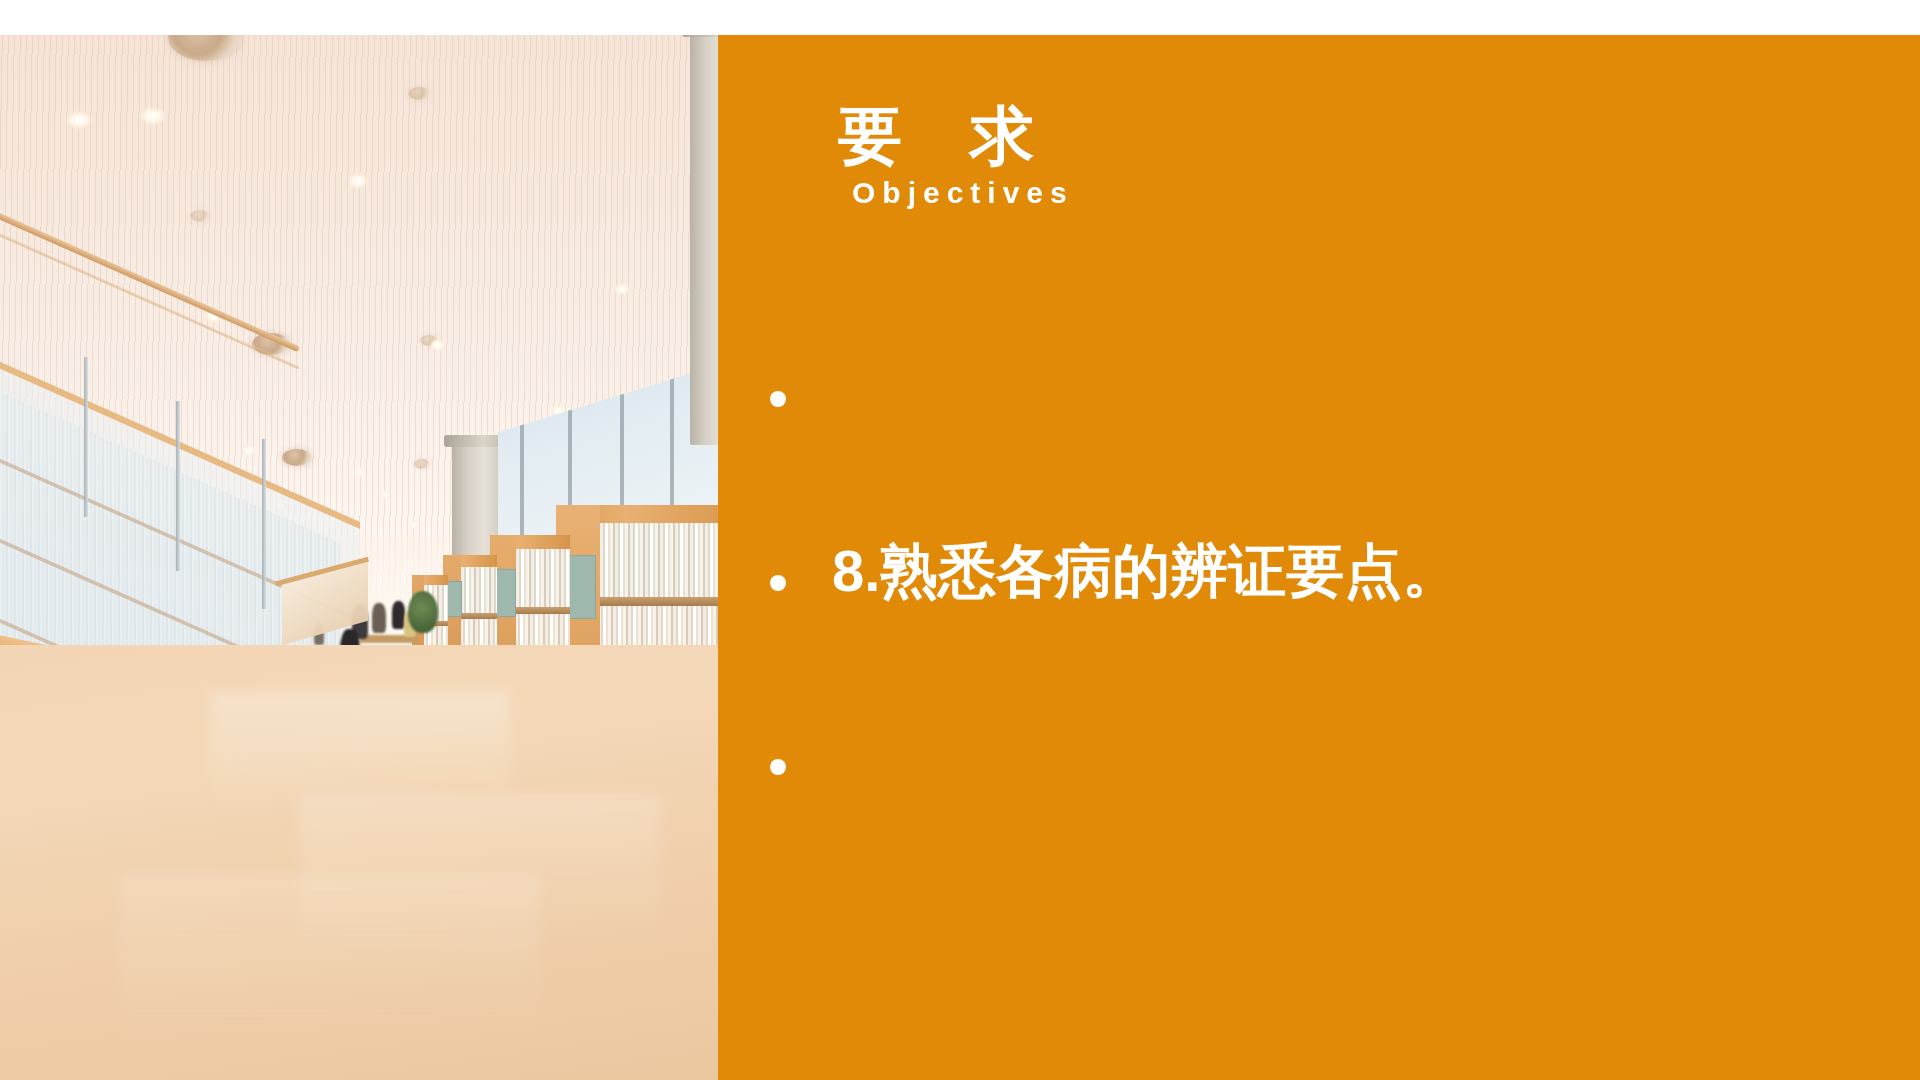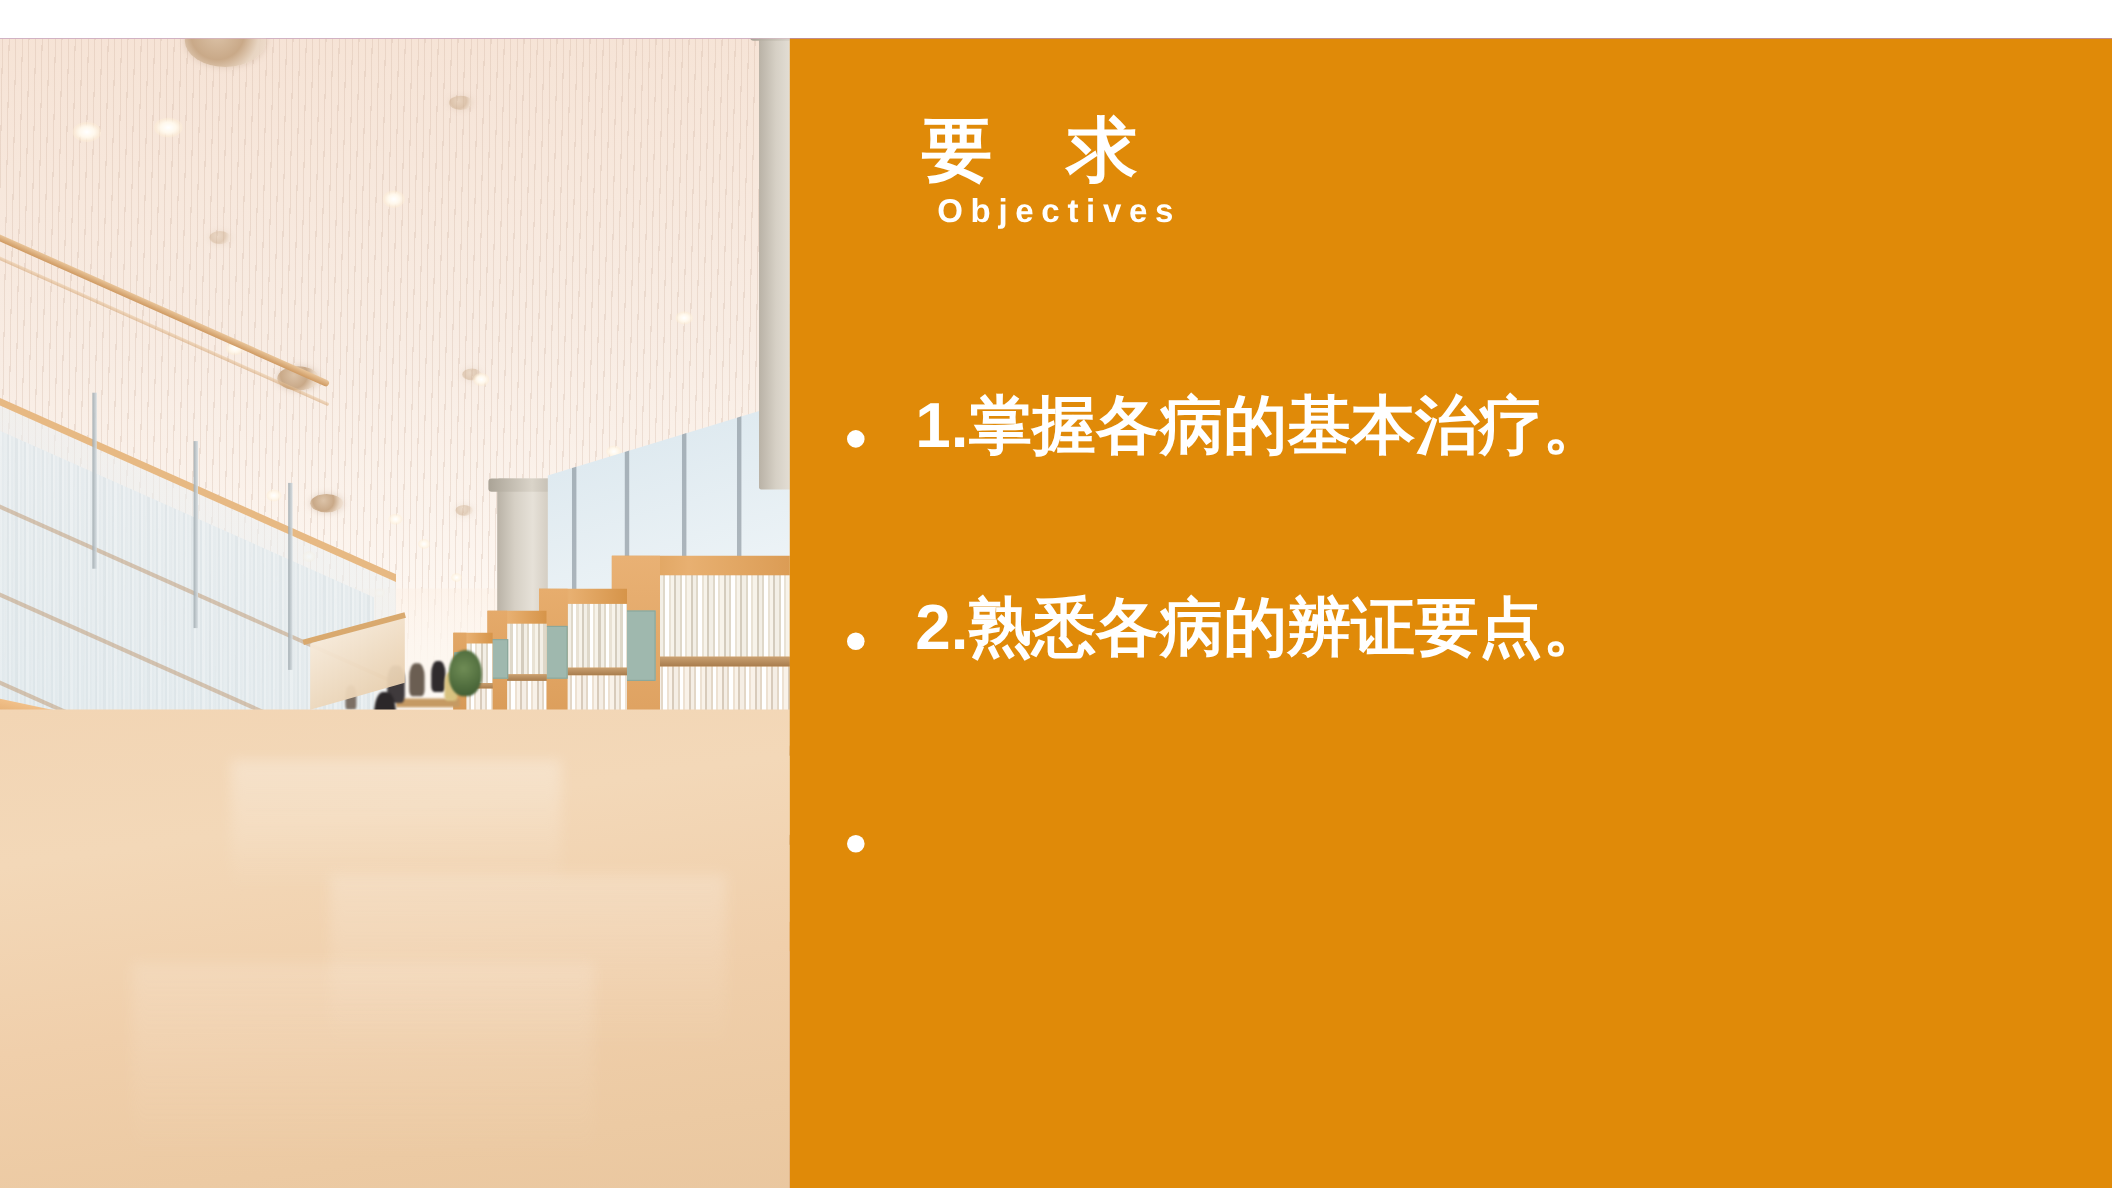--- a/index.html
+++ b/index.html
@@ -488,26 +488,25 @@
 
     <div class="heading-block">
       <div class="heading-cn">要　求</div>
       <div class="heading-en">Objectives</div>
     </div>
 
     <ul class="bullet-list">
 
       <li class="bullet-item">
         <span class="bullet-dot"></span>
-        <span class="bullet-text">1.掌握各病的基本治疗。</span>
       </li>
 
       <li class="bullet-item">
         <span class="bullet-dot"></span>
-        <span class="bullet-text">2.熟悉各病的辨证要点。</span>
+        <span class="bullet-text">8.熟悉各病的辨证要点。</span>
       </li>
 
       <li class="bullet-item">
         <span class="bullet-dot"></span>
       </li>
 
     </ul>
   </div>
 
 </div>

